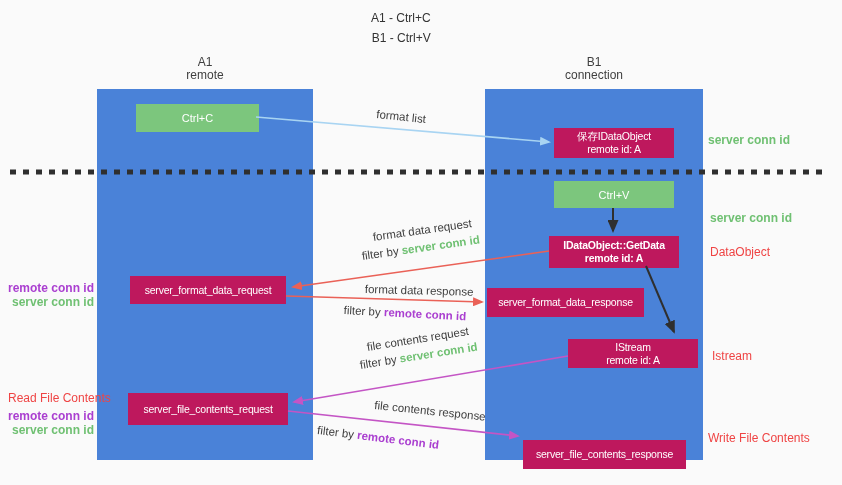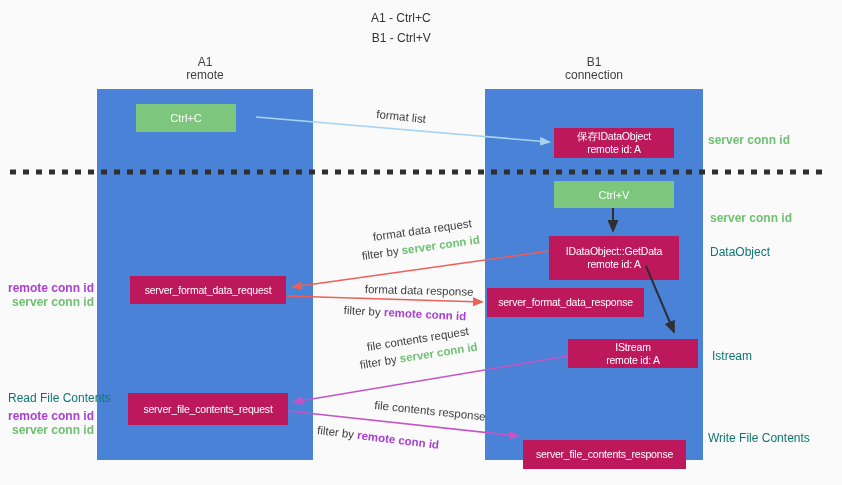--- a/index.html
+++ b/index.html
@@ -15,38 +15,38 @@
 
   .lane-header { position:absolute; top:56px; text-align:center; font-size:12px; line-height:13px; color:#3f3f3f; }
   .lane-header.a1 { left:97px;  width:216px; }
   .lane-header.b1 { left:485px; width:218px; }
 
   .node { position:absolute; display:flex; flex-direction:column; align-items:center; justify-content:center;
           color:#fff; text-align:center; white-space:nowrap; }
   .node.green  { background:#7cc67d; font-size:11px; }
   .node.orange { background:#be185d; font-size:10.5px; line-height:13px; letter-spacing:-0.2px; }
 
-  .n-ctrl-c   { left:136px; top:104px; width:100px; height:28px; }
+  .n-ctrl-c   { left:136px; top:104px; width:123px; height:28px; }
   .n-saveobj  { left:554px; top:128px; width:120px; height:30px; }
   .n-ctrl-v   { left:554px; top:181px; width:120px; height:27px; }
-  .n-getdata  { left:549px; top:236px; width:130px; height:44px; }
+  .n-getdata  { left:549px; top:236px; width:130px; height:32px;font-weight:bold; }
   .n-istream  { left:568px; top:339px; width:130px; height:29px; }
   .n-fmt-req  { left:130px; top:276px; width:156px; height:28px; }
   .n-fmt-res  { left:487px; top:288px; width:157px; height:29px; }
   .n-file-req { left:128px; top:393px; width:160px; height:32px; }
   .n-file-res { left:523px; top:424px; width:163px; height:29px;margin-top:16px; }
 
   svg.overlay { position:absolute; left:0; top:0; width:842px; height:485px; pointer-events:none; }
 
   .alabel { position:absolute; font-size:11.5px; color:#3f3f3f; white-space:nowrap; transform-origin:left top; }
   .green-id  { color:#6fc072; font-weight:bold; }
   .purple-id { color:#aa3fd0; font-weight:bold; }
 
   .side-label { position:absolute; font-size:12px; white-space:nowrap; }
-  .side-label.dark { color:#0f766e; }
+  .side-label.dark { color:#ef4444; }
   .left-block { position:absolute; text-align:right; font-size:12px; font-weight:bold; line-height:14px; white-space:nowrap; }
 </style>
 </head>
 <body>
 
 <div class="canvas">
 
   <div class="title">
     <div>A1 - Ctrl+C</div>
     <div>B1 - Ctrl+V</div>

